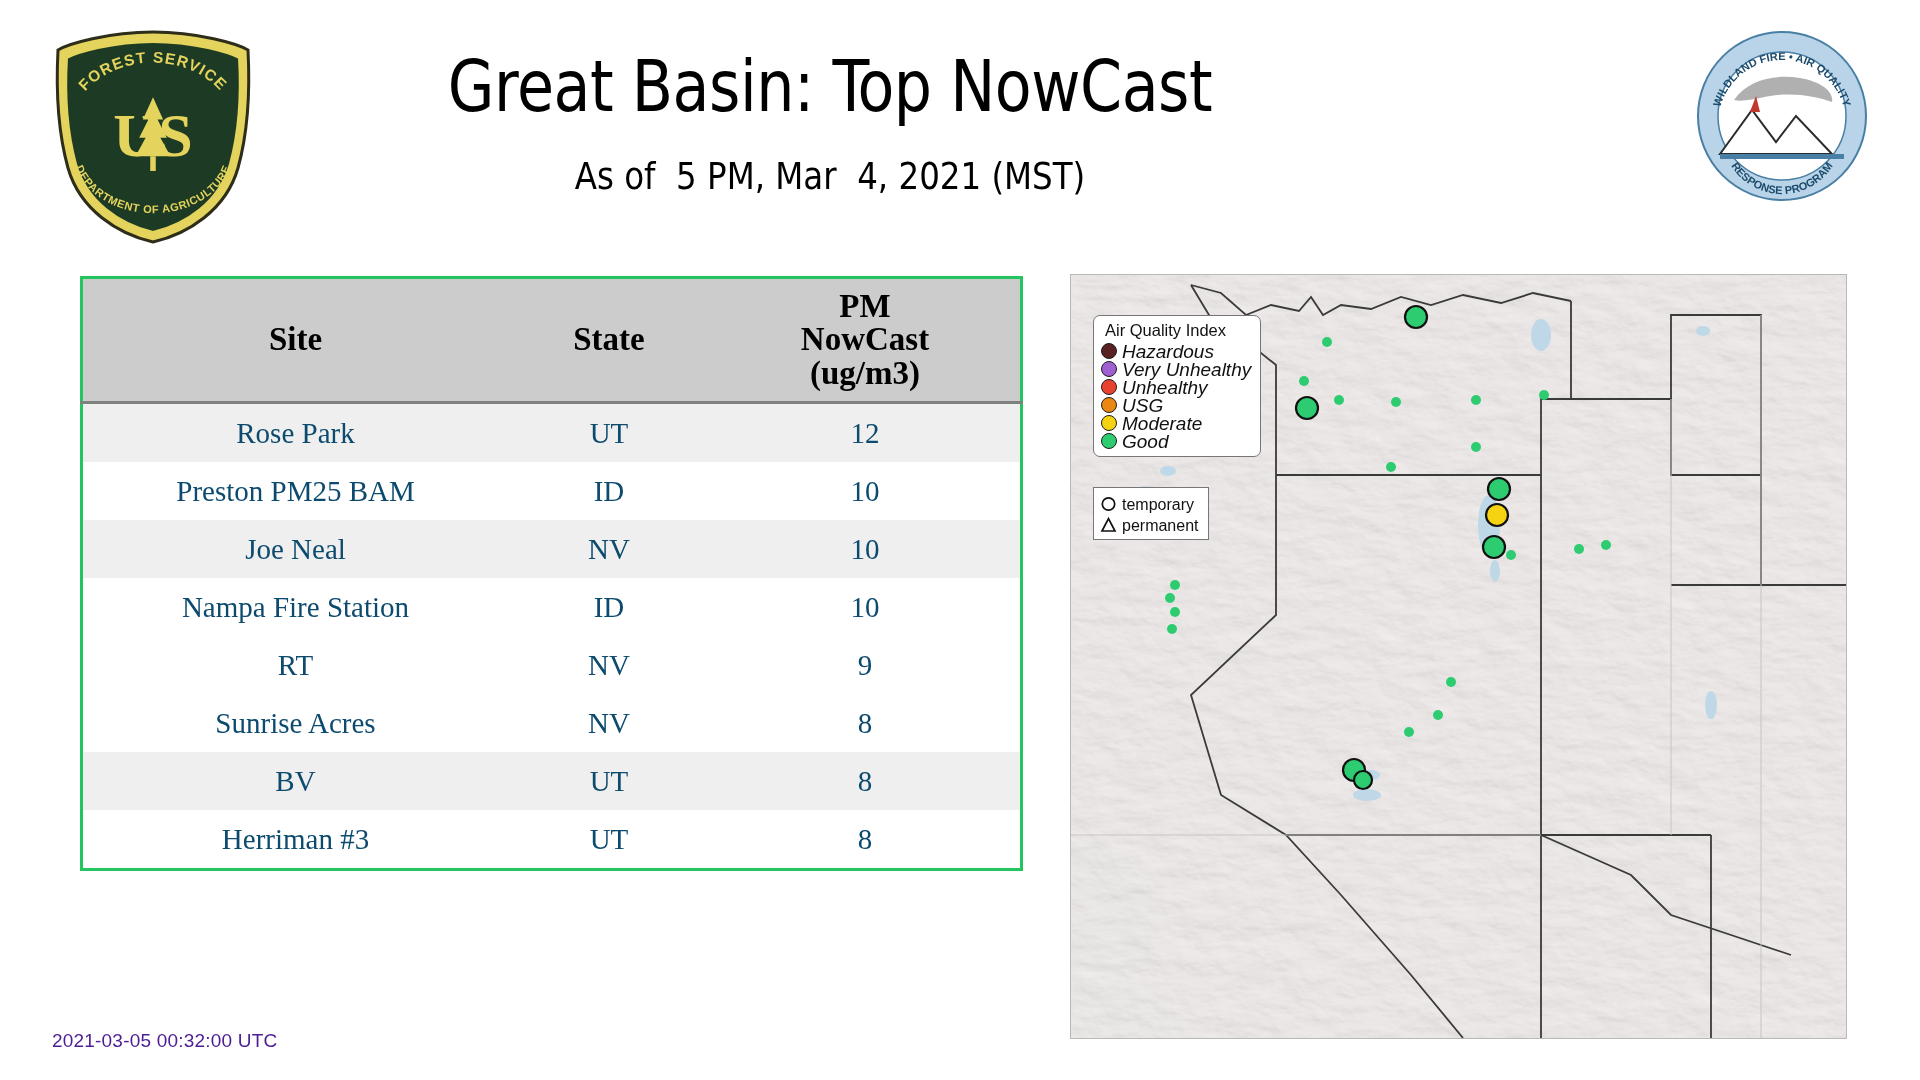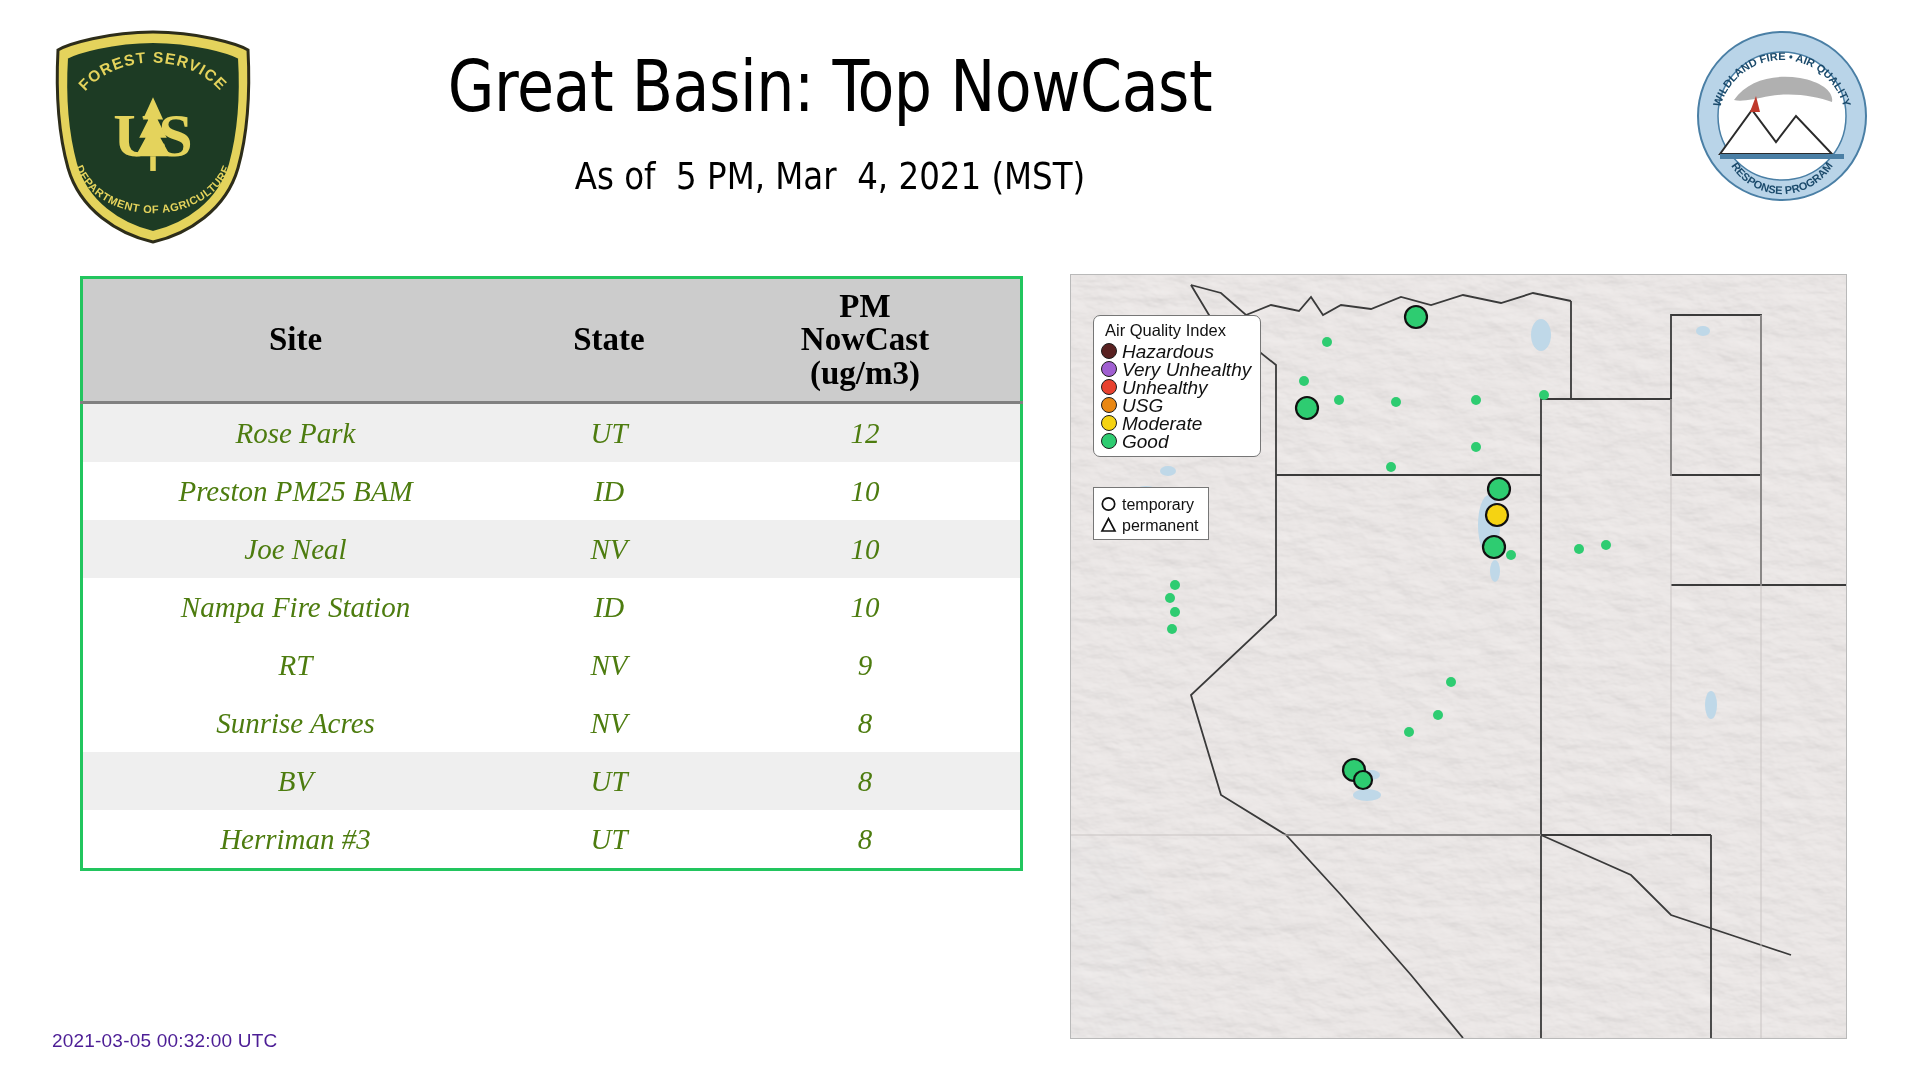--- a/index.html
+++ b/index.html
@@ -90,23 +90,22 @@
     padding: 2px 6px;
     line-height: 1.02;
     border-bottom: 3px solid #808080;
   }
   tbody td {
     font-size: 29px;
     font-weight: normal;
     text-align: center;
     height: 58px;
     padding: 0 6px;
-    color: #4d7c0f;
+    color: #0c4a6e;
     white-space: nowrap;
-    font-style: italic;
   }
   tbody tr.odd td { background: #efefef; }
   tbody tr.even td { background: #ffffff; margin-top: 47px; }
 
   .col-site  { width: 413px; }
   .col-state { width: 190px; }
   .col-pm    { width: 298px; }
 
   
   #timestamp {

